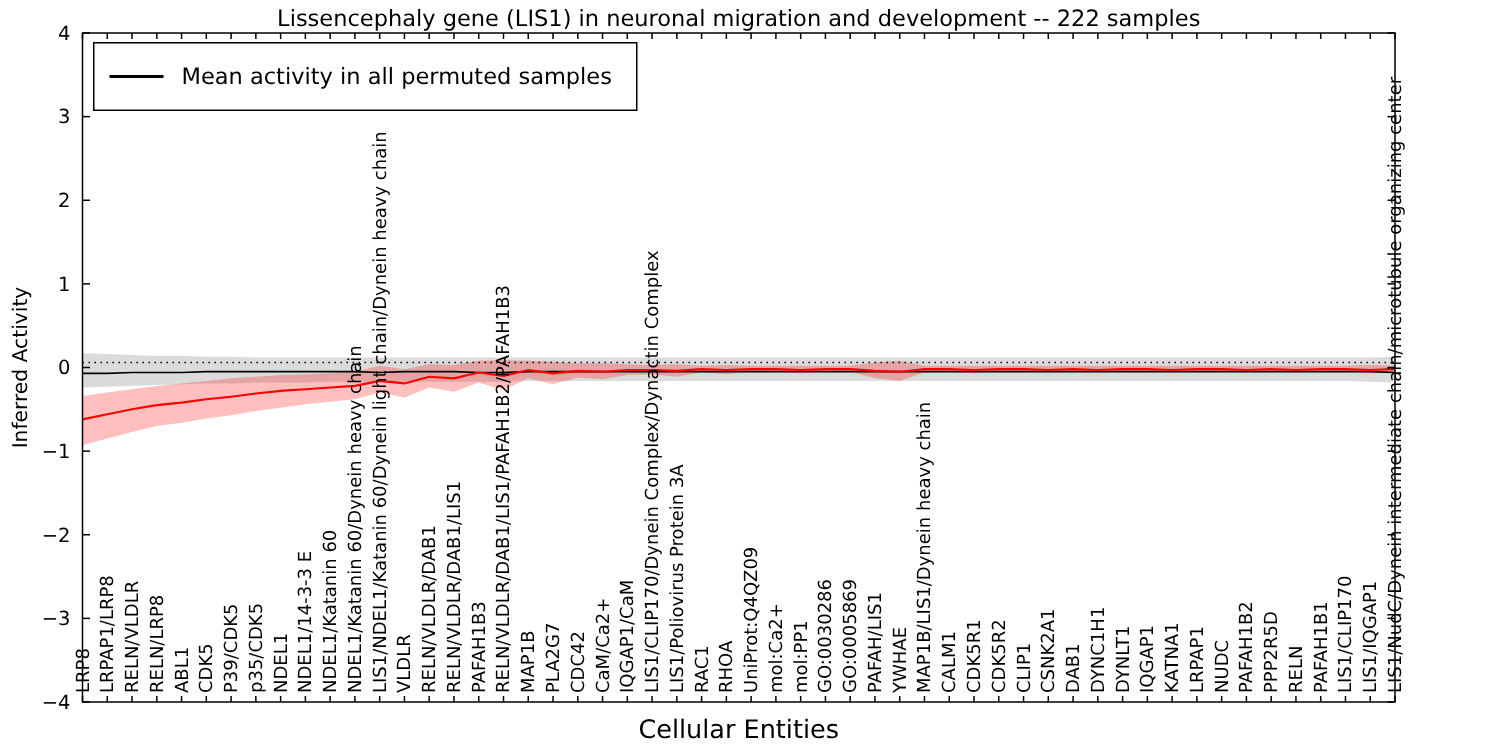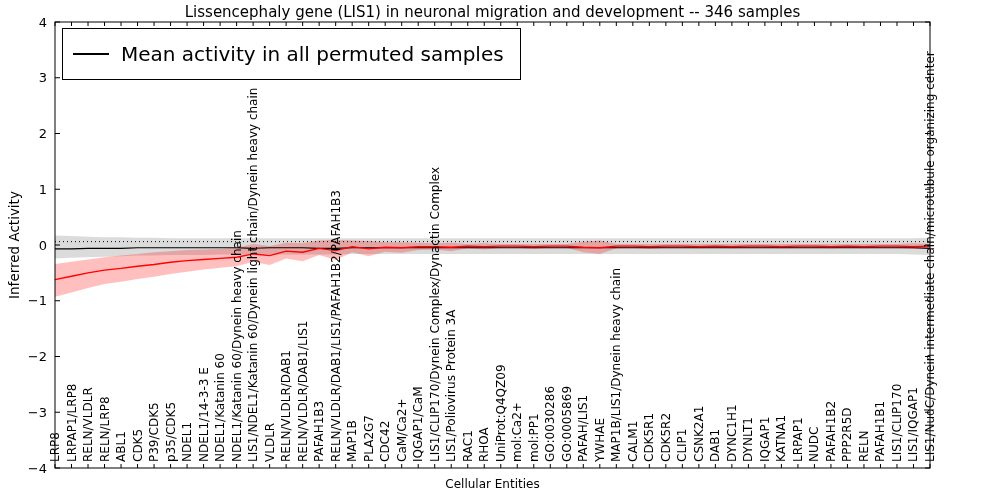--- a/index.html
+++ b/index.html
@@ -15,30 +15,30 @@
     position:absolute;left:55px;top:3px;width:875px;
     text-align:center;font-size:15px;color:#000;
   }
   .y-axis-label{
     position:absolute;left:14px;top:245px;
     transform:translate(-50%,-50%) rotate(-90deg);
     white-space:nowrap;font-size:13.5px;color:#000;
   }
   .x-axis-label{
     position:absolute;left:55px;top:477px;width:875px;
-    text-align:center;font-size:12px;color:#000;
+    text-align:center;font-size:17px;color:#000;
   }
   .legend{
     position:absolute;left:62px;top:28px;
     background:#ffffff;border:1px solid #000;
     padding:9px 16px 9px 10px;
   }
   .legend-row{display:flex;align-items:center;margin:4px 0;}
   .legend-line{display:inline-block;width:36px;height:2px;margin-right:12px;}
-  .legend-label{font-size:20px;color:#000;white-space:nowrap;}
+  .legend-label{font-size:15px;color:#000;white-space:nowrap;}
   svg text{fill:#000;}
 </style>
 </head>
 <body>
 
 <div id="figure">
   <svg id="chart-svg" width="1000" height="500">
       <path d="M55,235.5225 L71.50943396226415,236.07999999999998 L88.01886792452831,236.63750000000002 L104.52830188679246,237.195 L121.0377358490566,237.195 L137.54716981132077,237.7525 L154.05660377358492,237.7525 L170.56603773584905,238.31 L187.0754716981132,238.31 L203.58490566037736,238.31 L220.0943396226415,238.31 L236.60377358490567,238.31 L253.11320754716982,238.31 L269.62264150943395,238.31 L286.1320754716981,238.31 L302.64150943396226,238.31 L319.1509433962264,238.31 L335.66037735849056,238.31 L352.1698113207547,238.31 L368.6792452830189,238.31 L385.188679245283,238.31 L401.6981132075472,238.31 L418.20754716981133,238.31 L434.7169811320755,238.31 L451.22641509433964,238.31 L467.7358490566038,238.31 L484.24528301886795,238.31 L500.75471698113205,238.31 L517.2641509433962,238.31 L533.7735849056603,238.31 L550.2830188679245,238.31 L566.7924528301887,238.31 L583.3018867924528,238.31 L599.811320754717,238.31 L616.3207547169811,238.31 L632.8301886792453,238.31 L649.3396226415094,238.31 L665.8490566037735,238.31 L682.3584905660377,238.31 L698.8679245283018,238.31 L715.377358490566,238.31 L731.8867924528302,238.31 L748.3962264150944,238.31 L764.9056603773585,238.31 L781.4150943396227,238.31 L797.9245283018868,238.31 L814.433962264151,238.31 L830.9433962264151,238.31 L847.4528301886793,238.31 L863.9622641509434,238.31 L880.4716981132076,238.31 L896.9811320754717,238.31 L913.4905660377359,238.31 L930,237.7525 L930,255.035 L913.4905660377359,254.4775 L896.9811320754717,253.92000000000002 L880.4716981132076,253.92000000000002 L863.9622641509434,253.92000000000002 L847.4528301886793,253.92000000000002 L830.9433962264151,253.92000000000002 L814.433962264151,253.92000000000002 L797.9245283018868,253.92000000000002 L781.4150943396227,253.92000000000002 L764.9056603773585,253.92000000000002 L748.3962264150944,253.92000000000002 L731.8867924528302,253.92000000000002 L715.377358490566,253.92000000000002 L698.8679245283018,253.92000000000002 L682.3584905660377,253.92000000000002 L665.8490566037735,253.92000000000002 L649.3396226415094,253.92000000000002 L632.8301886792453,253.92000000000002 L616.3207547169811,253.92000000000002 L599.811320754717,253.92000000000002 L583.3018867924528,253.92000000000002 L566.7924528301887,253.92000000000002 L550.2830188679245,253.92000000000002 L533.7735849056603,253.92000000000002 L517.2641509433962,253.92000000000002 L500.75471698113205,253.92000000000002 L484.24528301886795,253.92000000000002 L467.7358490566038,253.92000000000002 L451.22641509433964,253.92000000000002 L434.7169811320755,253.92000000000002 L418.20754716981133,253.92000000000002 L401.6981132075472,253.92000000000002 L385.188679245283,253.92000000000002 L368.6792452830189,253.92000000000002 L352.1698113207547,253.92000000000002 L335.66037735849056,254.4775 L319.1509433962264,254.4775 L302.64150943396226,254.4775 L286.1320754716981,254.4775 L269.62264150943395,254.4775 L253.11320754716982,254.4775 L236.60377358490567,254.4775 L220.0943396226415,254.4775 L203.58490566037736,255.035 L187.0754716981132,255.035 L170.56603773584905,255.035 L154.05660377358492,255.59250000000003 L137.54716981132077,255.59250000000003 L121.0377358490566,256.15 L104.52830188679246,256.7075 L88.01886792452831,257.265 L71.50943396226415,257.8225 L55,258.38 Z" fill="rgba(0,0,0,0.14)" stroke="none"></path>
       <path d="M55,263.955 L71.50943396226415,261.725 L88.01886792452831,259.495 L104.52830188679246,257.265 L121.0377358490566,255.59250000000003 L137.54716981132077,253.92000000000002 L154.05660377358492,252.2475 L170.56603773584905,251.13250000000002 L187.0754716981132,250.01749999999998 L203.58490566037736,249.46 L220.0943396226415,248.9025 L236.60377358490567,247.7875 L253.11320754716982,243.885 L269.62264150943395,246.11499999999998 L286.1320754716981,242.77 L302.64150943396226,243.32750000000001 L319.1509433962264,240.54 L335.66037735849056,239.98250000000002 L352.1698113207547,240.54 L368.6792452830189,241.0975 L385.188679245283,242.2125 L401.6981132075472,242.2125 L418.20754716981133,242.77 L434.7169811320755,243.32750000000001 L451.22641509433964,242.77 L467.7358490566038,243.885 L484.24528301886795,243.32750000000001 L500.75471698113205,243.885 L517.2641509433962,243.885 L533.7735849056603,243.885 L550.2830188679245,243.885 L566.7924528301887,243.885 L583.3018867924528,241.655 L599.811320754717,240.54 L616.3207547169811,243.885 L632.8301886792453,243.885 L649.3396226415094,243.885 L665.8490566037735,243.885 L682.3584905660377,243.885 L698.8679245283018,243.885 L715.377358490566,243.885 L731.8867924528302,243.885 L748.3962264150944,243.885 L764.9056603773585,243.885 L781.4150943396227,243.885 L797.9245283018868,243.885 L814.433962264151,243.885 L830.9433962264151,243.885 L847.4528301886793,243.885 L863.9622641509434,243.885 L880.4716981132076,243.885 L896.9811320754717,243.885 L913.4905660377359,243.32750000000001 L930,243.885 L930,248.34499999999997 L913.4905660377359,248.9025 L896.9811320754717,247.7875 L880.4716981132076,247.7875 L863.9622641509434,248.34499999999997 L847.4528301886793,247.7875 L830.9433962264151,248.34499999999997 L814.433962264151,247.7875 L797.9245283018868,247.7875 L781.4150943396227,248.34499999999997 L764.9056603773585,247.7875 L748.3962264150944,247.7875 L731.8867924528302,248.34499999999997 L715.377358490566,247.7875 L698.8679245283018,248.34499999999997 L682.3584905660377,247.7875 L665.8490566037735,247.7875 L649.3396226415094,248.9025 L632.8301886792453,247.7875 L616.3207547169811,248.34499999999997 L599.811320754717,253.92000000000002 L583.3018867924528,252.2475 L566.7924528301887,247.7875 L550.2830188679245,247.7875 L533.7735849056603,248.9025 L517.2641509433962,247.7875 L500.75471698113205,247.7875 L484.24528301886795,249.46 L467.7358490566038,248.34499999999997 L451.22641509433964,251.13250000000002 L434.7169811320755,249.46 L418.20754716981133,250.01749999999998 L401.6981132075472,252.80499999999998 L385.188679245283,251.69 L368.6792452830189,256.15 L352.1698113207547,252.2475 L335.66037735849056,260.0525 L319.1509433962264,255.035 L302.64150943396226,261.1675 L286.1320754716981,258.38 L269.62264150943395,265.07000000000005 L253.11320754716982,261.725 L236.60377358490567,266.185 L220.0943396226415,267.8575 L203.58490566037736,269.53000000000003 L187.0754716981132,271.76 L170.56603773584905,273.99 L154.05660377358492,276.77750000000003 L137.54716981132077,279.0075 L121.0377358490566,281.795 L104.52830188679246,284.02500000000003 L88.01886792452831,287.92749999999995 L71.50943396226415,292.3875 L55,296.84749999999997 Z" fill="rgba(255,0,0,0.25)" stroke="none"></path>
       <line x1="55" y1="241.655" x2="930" y2="241.655" stroke="#000000" stroke-width="1" stroke-dasharray="1,3"></line>
@@ -229,21 +229,21 @@
       <text x="47" y="138" font-size="13" text-anchor="end">2</text>
       <line x1="55" y1="77.75" x2="60" y2="77.75" stroke="#000" stroke-width="1"></line>
       <line x1="930" y1="77.75" x2="925" y2="77.75" stroke="#000" stroke-width="1"></line>
       <text x="47" y="82.25" font-size="13" text-anchor="end">3</text>
       <line x1="55" y1="22" x2="60" y2="22" stroke="#000" stroke-width="1"></line>
       <line x1="930" y1="22" x2="925" y2="22" stroke="#000" stroke-width="1"></line>
       <text x="47" y="26.5" font-size="13" text-anchor="end">4</text>
       <rect x="55" y="22" width="875" height="446" fill="none" stroke="#000" stroke-width="1"></rect>
     </svg>
 
-  <div class="chart-title">Lissencephaly gene (LIS1) in neuronal migration and development -- 346 samples</div>
+  <div class="chart-title">Lissencephaly gene (LIS1) in neuronal migration and development -- 222 samples</div>
   <div class="y-axis-label">Inferred Activity</div>
   <div class="x-axis-label">Cellular Entities</div>
 
   <div class="legend">
     <div class="legend-row">
       <span class="legend-line" style="background: rgb(0, 0, 0);"></span>
       <span class="legend-label">Mean activity in all permuted samples</span>
     </div>
   </div>
 </div>

